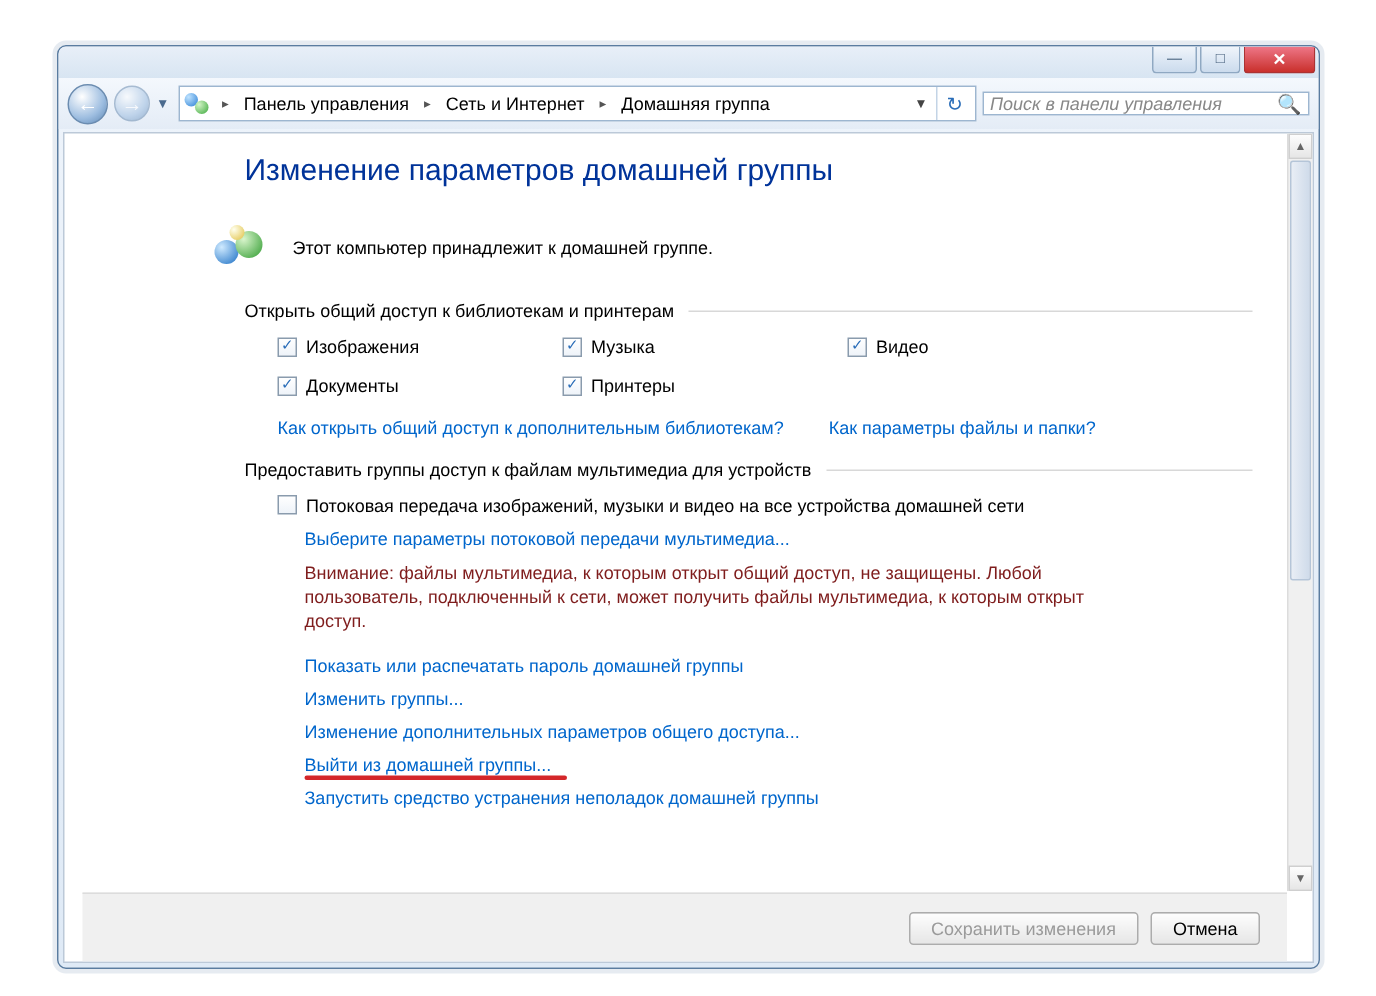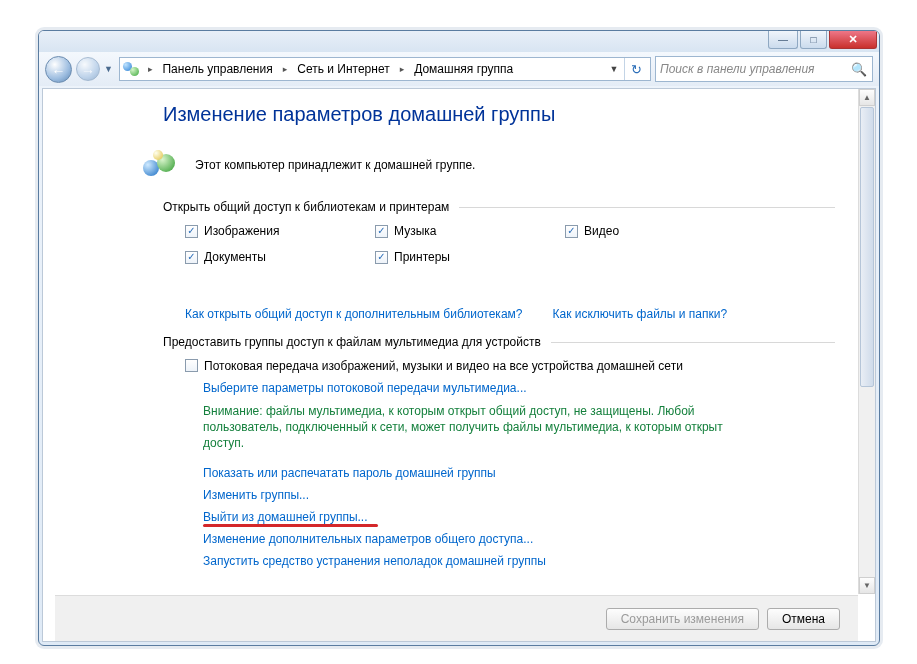--- a/index.html
+++ b/index.html
@@ -55,21 +55,21 @@
 .crumb { color: #000; padding: 0 2px; }
 .crumb-sep { color: #555; padding: 0 4px; font-size: 9px; }
 .addr-tail { margin-left: auto; display: flex; align-items: center; gap: 2px; }
 .addr-drop { width: 16px; text-align: center; color: #444; font-size: 9px; }
 .refresh-btn {
   width: 24px; height: 22px; border-left: 1px solid #c3d4e6; display: flex; align-items: center; justify-content: center;
   color: #2a6db8; font-size: 13px;
 }
 
 .searchbox {
-  width: 218px; height: 26px; border: 1px solid #9db6d0; background: #fff; display: flex; align-items: center;
+  width: 218px; height: 16px; border: 1px solid #9db6d0; background: #fff; display: flex; align-items: center;
   padding: 0 4px; color: #888; font-style: italic;
 }
 .searchbox .sicon { margin-left: auto; font-style: normal; color: #5a7faa; font-size: 13px; }
 
 
 .content {
   position: absolute; left: 3px; right: 3px; top: 57px; bottom: 3px; background: #fff; border: 1px solid #bcc9d8;
   overflow: hidden;
 }
 .scrollbar {
@@ -95,27 +95,27 @@
 .group-title::after { content: ""; flex: 1; height: 1px; background: #d8d8d8; }
 
 .cbrow { display: flex; margin-left: 22px; margin-bottom: 12px; }
 .cbcell { width: 190px; display: flex; align-items: center; gap: 6px; }
 .cb {
   width: 13px; height: 13px; border: 1px solid #8a9bad; background: linear-gradient(#fff,#eef3f9);
   display: flex; align-items: center; justify-content: center; font-size: 10px; color: #2a6db8; line-height: 1;
 }
 .cb.empty { color: transparent; }
 
-.link { color: #0066cc; cursor: pointer; margin-top: 29px; }
+.link { color: #0066cc; cursor: pointer; }
 
 .links-row { margin: 14px 0 4px 22px; display: flex; gap: 30px; }
 
 .sub { margin-left: 22px; margin-bottom: 8px; }
 .sub.indent { margin-left: 40px; }
-.note { margin: 6px 0 0 40px; color: #15803d; line-height: 1.35; max-width: 560px; }
+.note { margin: 6px 0 0 40px; color: #7f1d1d; line-height: 1.35; max-width: 560px; }
 
 .underline-mark {
   position: relative;
 }
 .underline-mark::after {
   content: ""; position: absolute; left: 0; right: -10px; bottom: -3px; height: 3px;
   background: #d4272a; border-radius: 2px;
 }
 
 
@@ -201,43 +201,43 @@
             <span>Документы</span>
           </label>
           <label class="cbcell">
             <span class="cb">✓</span>
             <span>Принтеры</span>
           </label>
         </div>
 
         <div class="links-row">
           <span class="link">Как открыть общий доступ к дополнительным библиотекам?</span>
-          <span class="link">Как исключить файлы и папки?</span>
+          <span class="link">Как параметры файлы и папки?</span>
         </div>
       </div>
 
       <div class="group">
         <div class="group-title">Предоставить группы доступ к файлам мультимедиа для устройств</div>
 
         <label class="sub" style="display:flex;align-items:flex-start;gap:6px;">
           <span class="cb empty">✓</span>
           <span>Потоковая передача изображений, музыки и видео на все устройства домашней сети</span>
         </label>
         <div class="sub indent">
           <span class="link">Выберите параметры потоковой передачи мультимедиа...</span>
         </div>
         <div class="note">Внимание: файлы мультимедиа, к которым открыт общий доступ, не защищены. Любой пользователь, подключенный к сети, может получить файлы мультимедиа, к которым открыт доступ.</div>
       </div>
 
       <div class="group">
 
         <div class="sub indent"><span class="link">Показать или распечатать пароль домашней группы</span></div>
         <div class="sub indent"><span class="link">Изменить группы...</span></div>
+        <div class="sub indent"><span class="link">Изменение дополнительных параметров общего доступа...</span></div>
         <div class="sub indent"><span class="link underline-mark">Выйти из домашней группы...</span></div>
-        <div class="sub indent"><span class="link">Изменение дополнительных параметров общего доступа...</span></div>
         <div class="sub indent"><span class="link">Запустить средство устранения неполадок домашней группы</span></div>
       </div>
     </div>
 
     <div class="scrollbar">
       <div class="sb-btn">▲</div>
       <div class="sb-thumb"></div>
       <div class="sb-btn bot">▼</div>
     </div>
 

